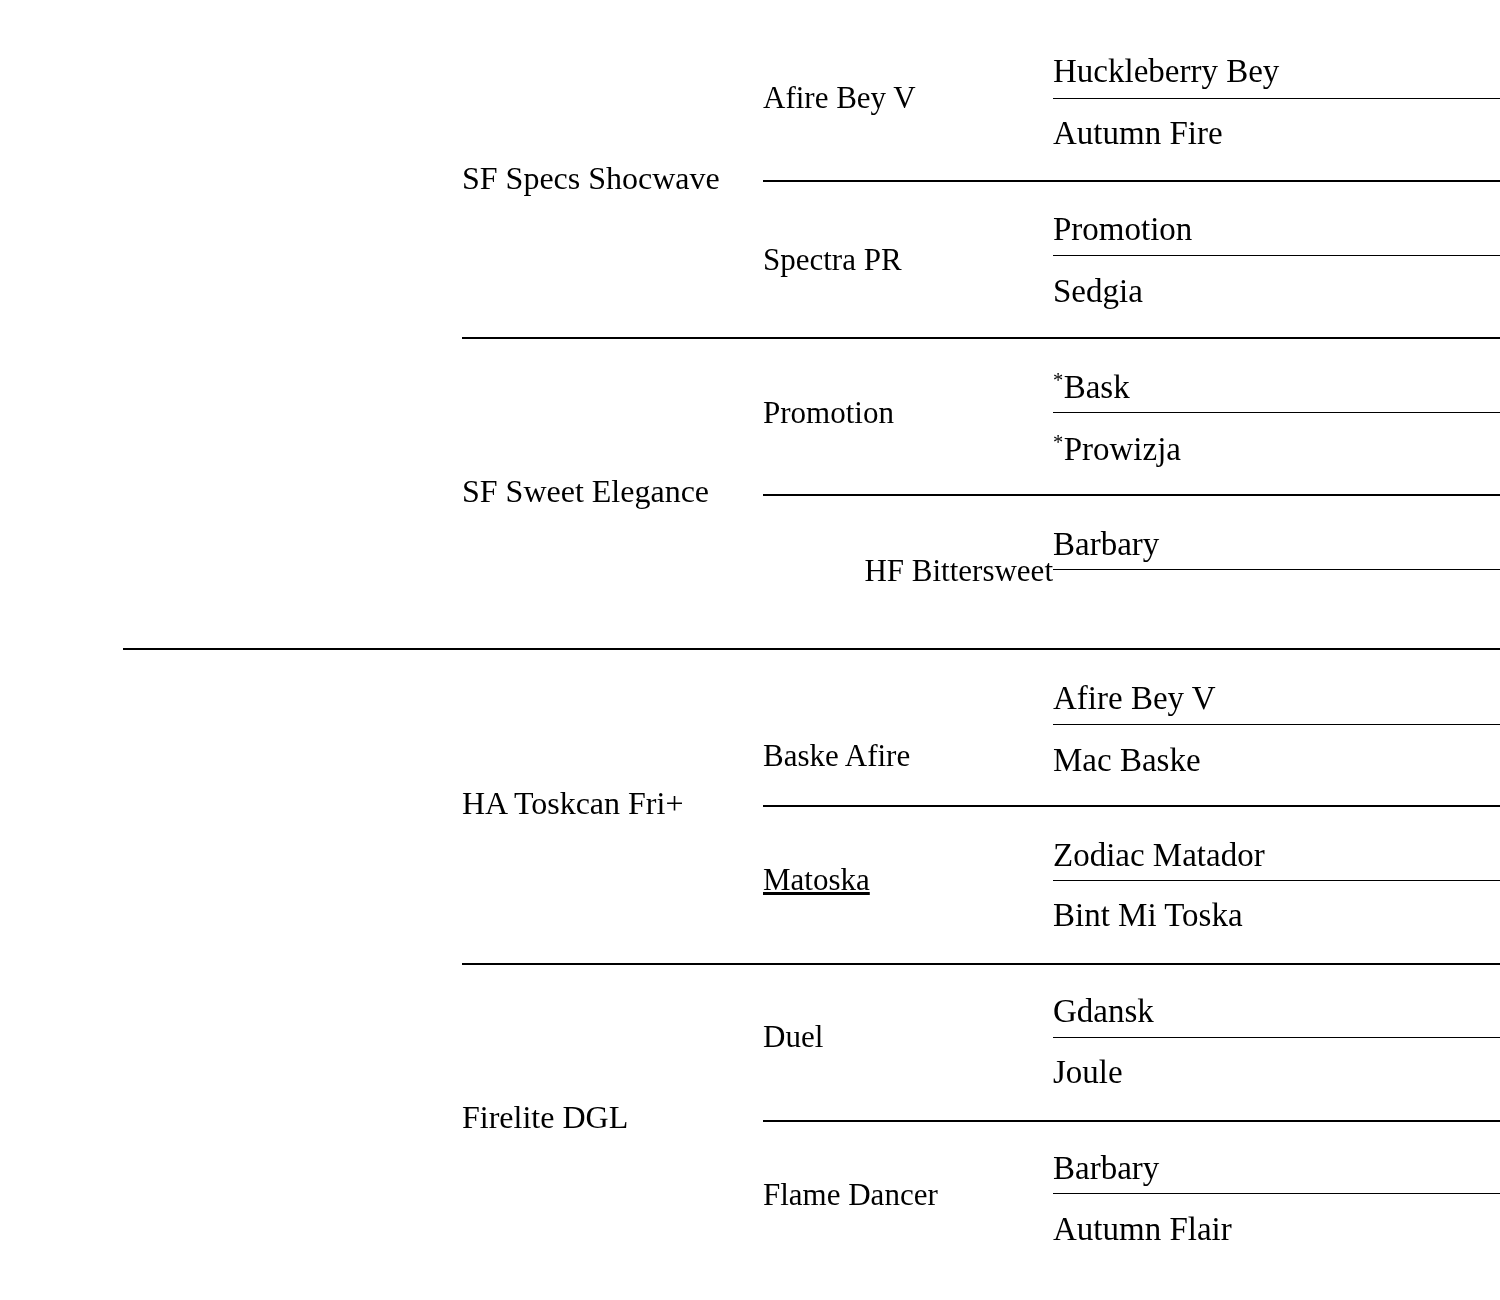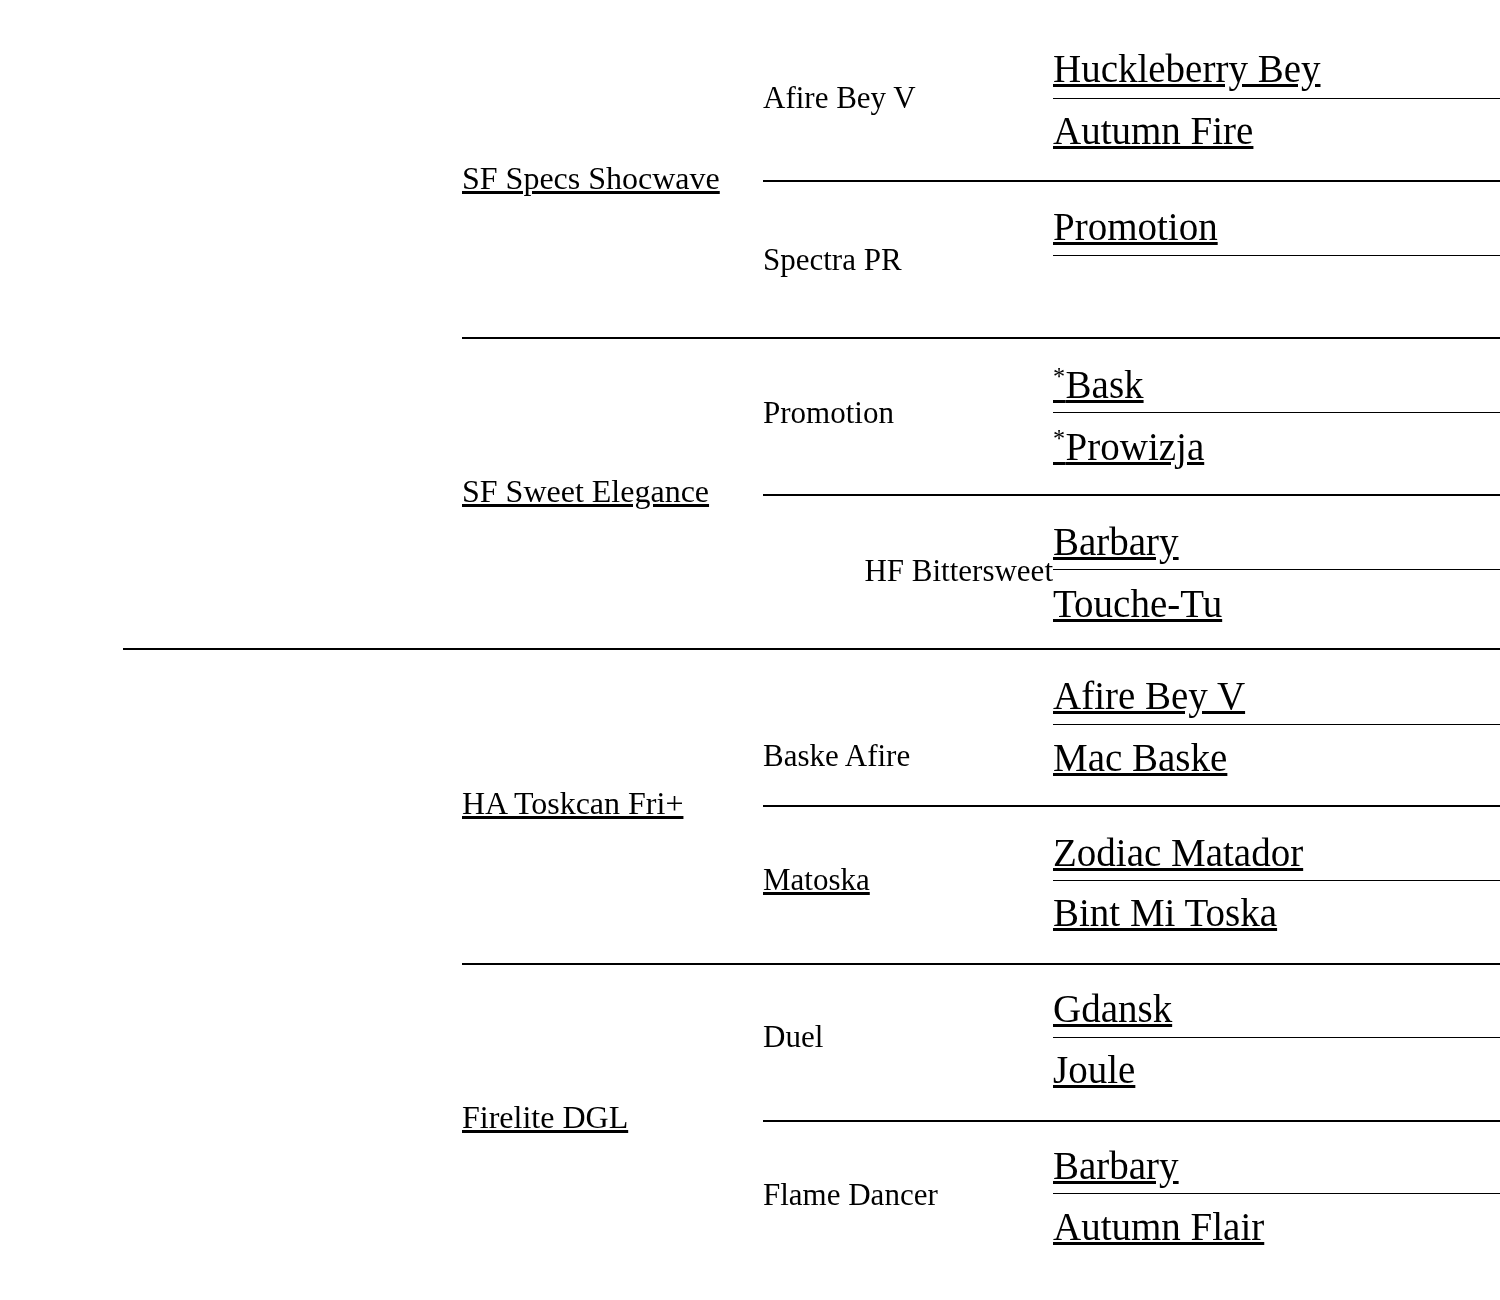--- a/index.html
+++ b/index.html
@@ -43,23 +43,23 @@
     box-sizing: border-box;
   }
   .cell .nm {
     display: block;
     white-space: nowrap;
     line-height: 1.0;
   }
 
   
   .gen1 .nm { font-size: 33px; }
-  .gen2 .nm { font-size: 32px; text-decoration: underline; }
+  .gen2 .nm { font-size: 32px; }
   .gen3 .nm { font-size: 31px; }
-  .gen4 .nm { font-size: 39px; text-decoration: underline; }
+  .gen4 .nm { font-size: 33px; }
 
   
   .rule {
     position: absolute;
     height: 0;
     border-top: 2px solid #000000;
   }
   .rule.thin { border-top-width: 1.6px; }
 
   
@@ -122,33 +122,33 @@
     <div class="cell" style="top:0px; height:88px;">
       <span class="nm">Huckleberry Bey</span>
     </div>
     <div class="cell" style="top:62px; height:88px;">
       <span class="nm">Autumn Fire</span>
     </div>
 
     <div class="cell" style="top:158px; height:88px;">
       <span class="nm">Promotion</span>
     </div>
+    <div class="cell" style="top:220px; height:88px;">
+      <span class="nm">Sedgia</span>
+    </div>
 
     <div class="cell" style="top:316px; height:88px;">
       <span class="nm"><span class="ast">*</span><span>Bask</span></span>
     </div>
     <div class="cell" style="top:378px; height:88px;">
       <span class="nm"><span class="ast">*</span><span>Prowizja</span></span>
     </div>
 
     <div class="cell" style="top:473px; height:88px;">
       <span class="nm">Barbary</span>
-    </div>
-    <div class="cell" style="top:535px; height:88px;">
-      <span class="nm">Touche-Tu</span>
     </div>
 
     <div class="cell" style="top:627px; height:88px;">
       <span class="nm">Afire Bey V</span>
     </div>
     <div class="cell" style="top:689px; height:88px;">
       <span class="nm">Mac Baske</span>
     </div>
 
     <div class="cell" style="top:784px; height:88px;">

